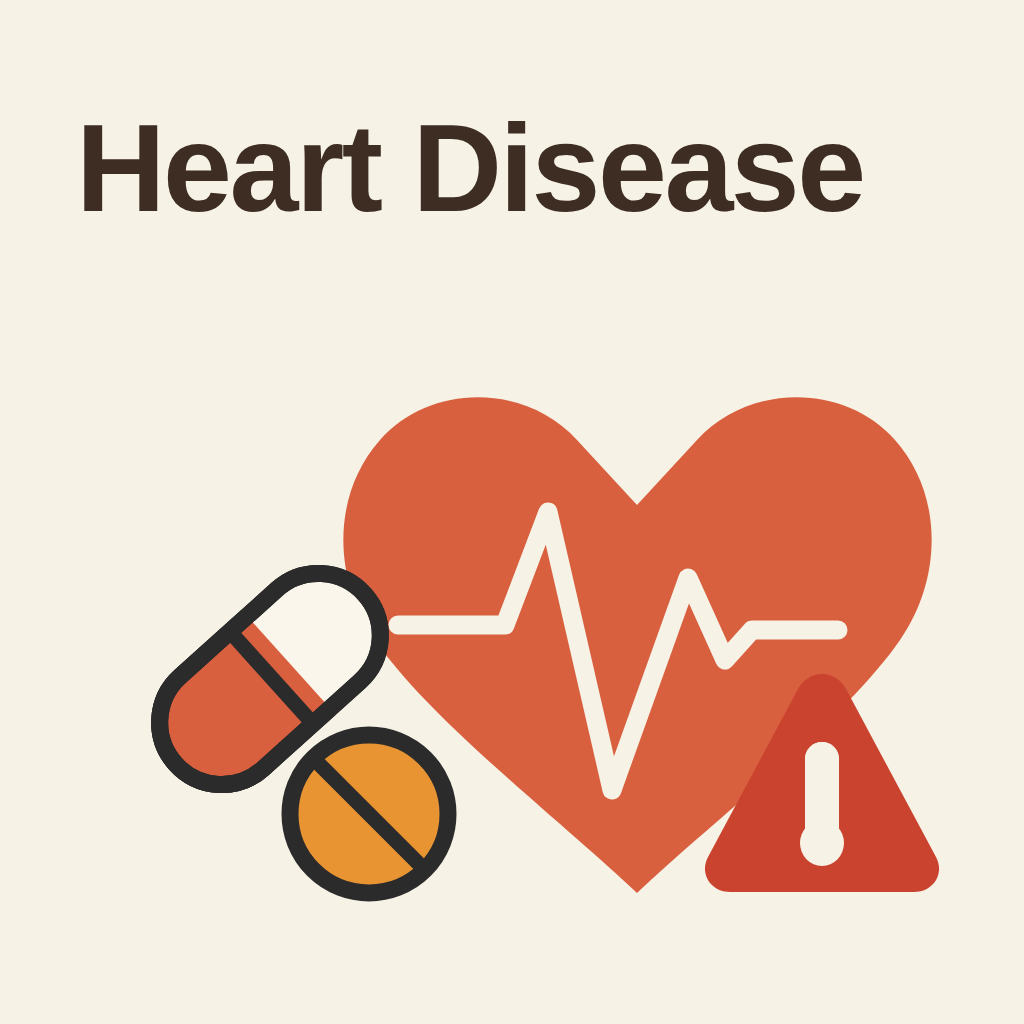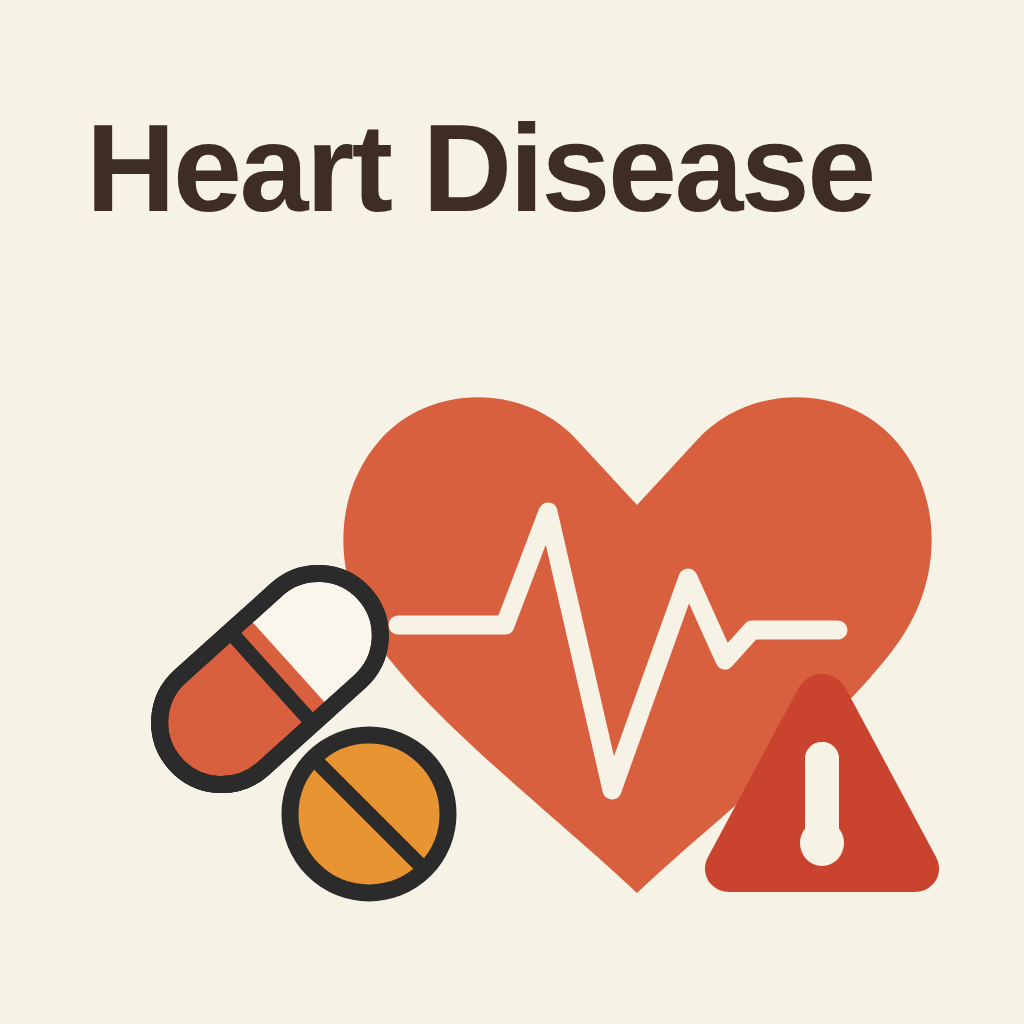--- a/index.html
+++ b/index.html
@@ -127,16 +127,16 @@
       </g>
 
       <g>
         <circle cx="369" cy="814" r="79" fill="#E89432" stroke="#2B2B2B" stroke-width="17"></circle>
         <line x1="313" y1="758" x2="425" y2="870" stroke="#2B2B2B" stroke-width="15" stroke-linecap="butt"></line>
       </g>
     </svg>
   </div>
 
   <div id="title-block">
-    <span class="title-line" id="title-line-1" style="color: rgb(62, 45, 35); margin-left: 10px;">Heart Disease</span>
+    <span class="title-line" id="title-line-1" style="color: rgb(62, 45, 35);">Heart Disease</span>
   </div>
 
 </div>
 
 </body></html>

